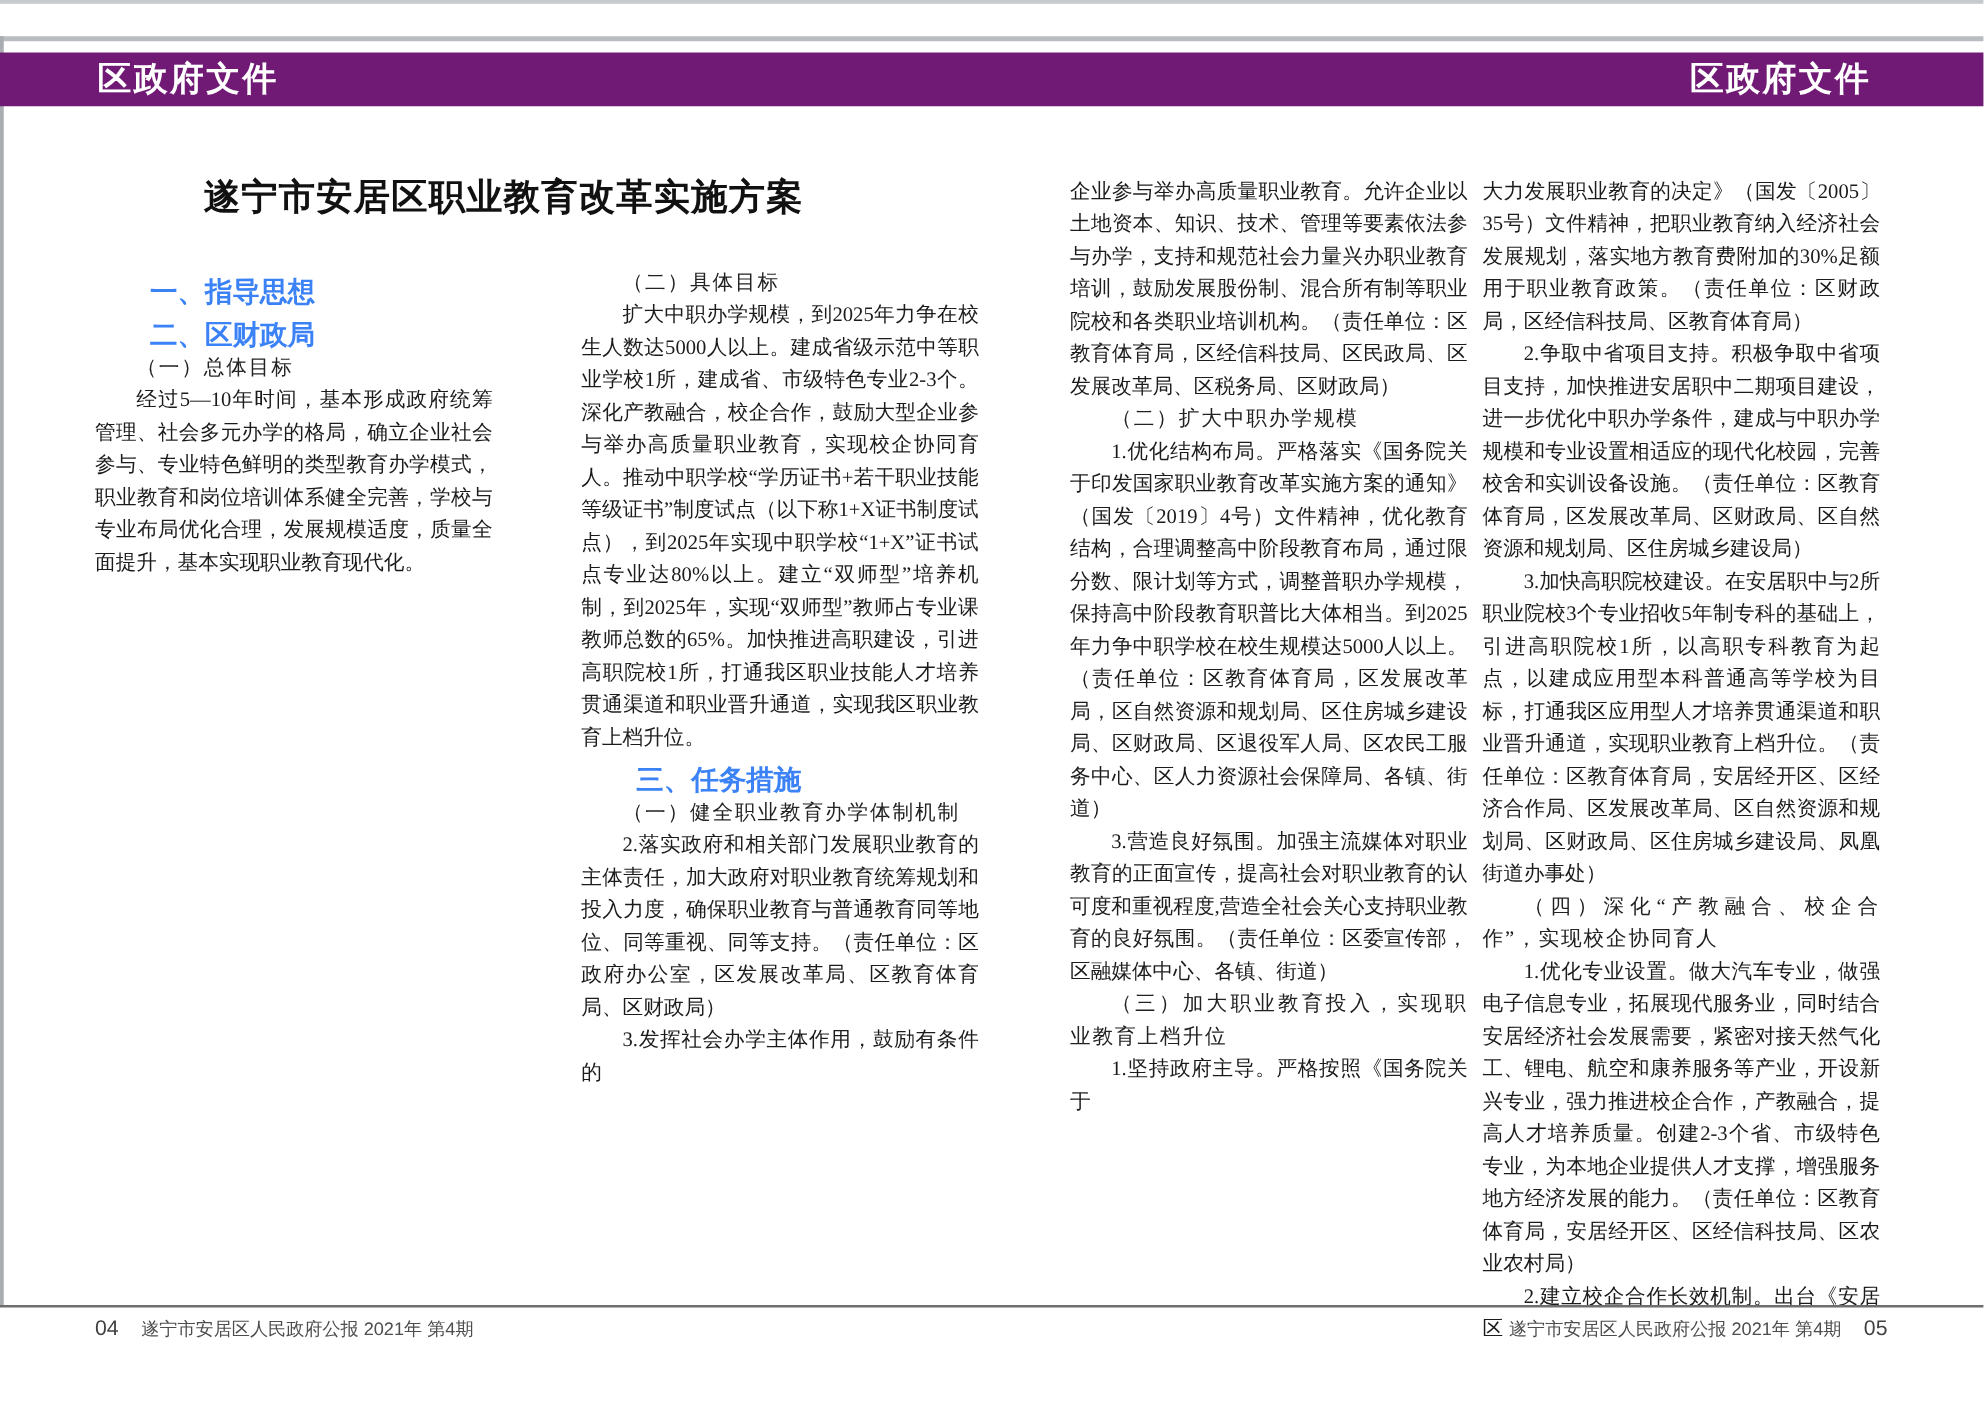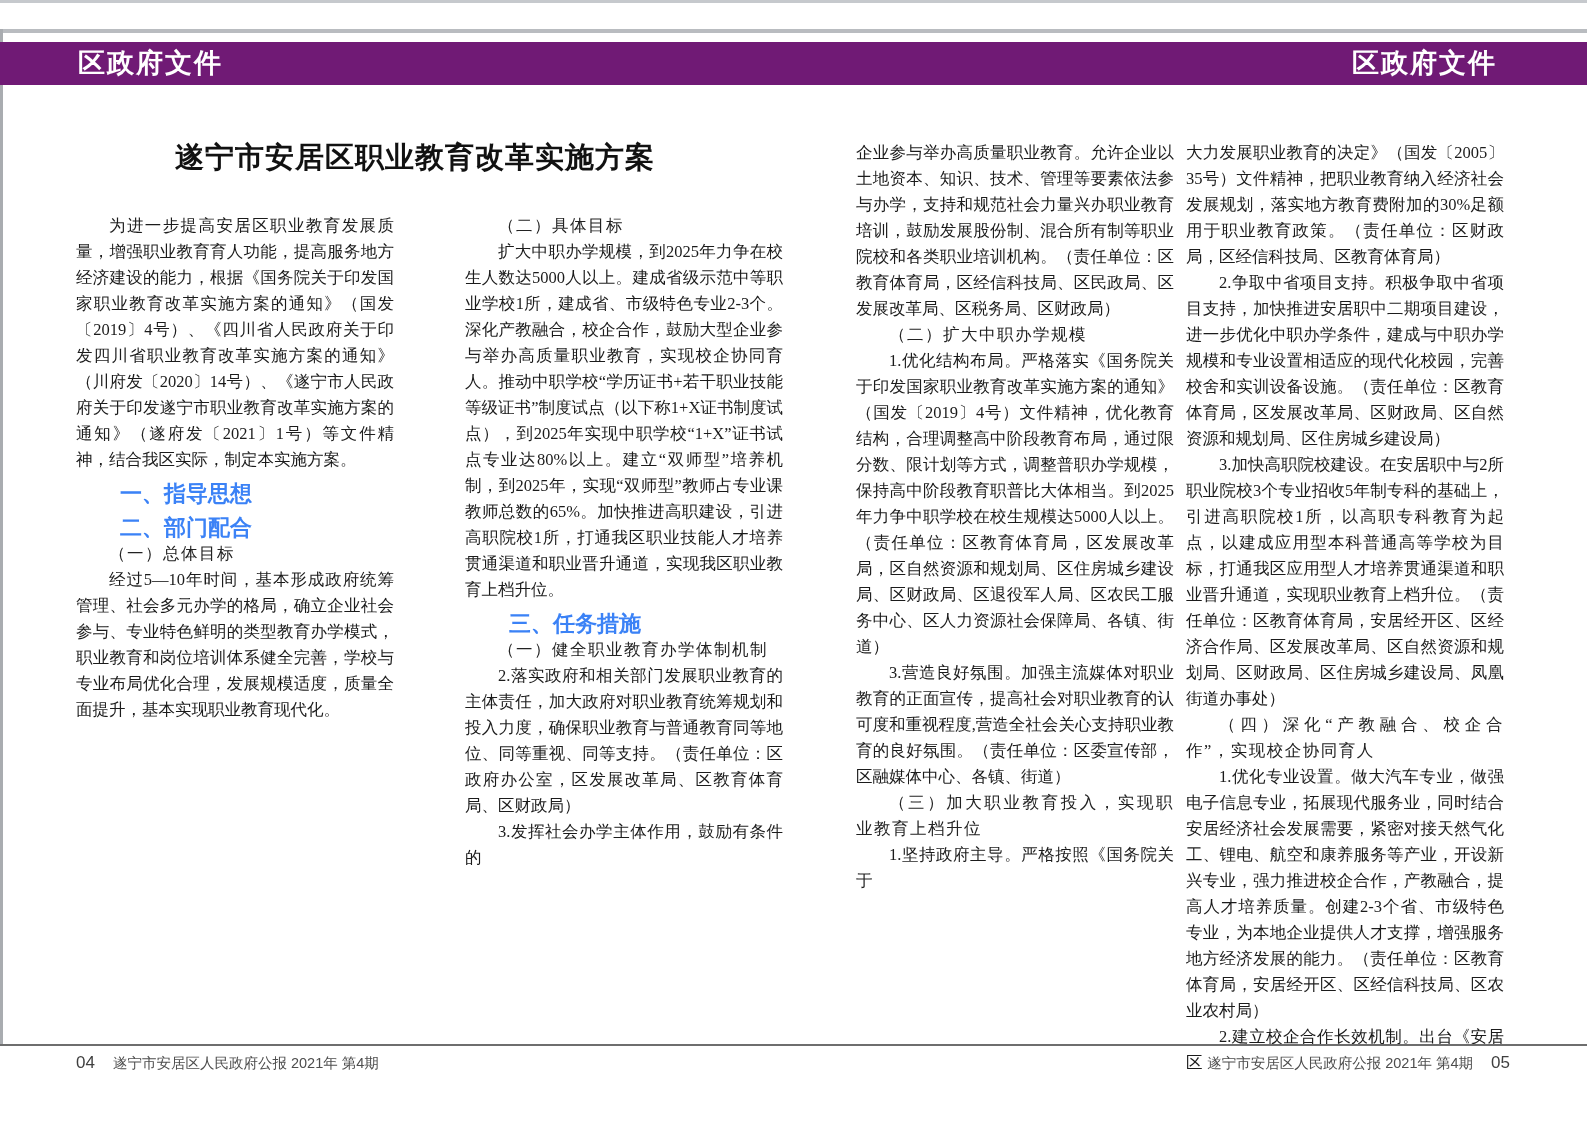--- a/index.html
+++ b/index.html
@@ -9,21 +9,21 @@
   .edge-top{position:absolute;left:0;top:0;width:100%;height:3px;background:#c6c9cd;}
   .rule-top{position:absolute;left:0;top:29px;width:100%;height:4px;background:#b9bcc0;}
   .edge-left{position:absolute;left:0;top:29px;width:3px;height:1016px;background:#a9acb0;}
   
   .banner{position:absolute;left:0;top:42px;width:100%;height:43px;background:#701a75;
           display:flex;justify-content:space-between;align-items:center;
           padding:0 90px 0 78px;box-sizing:border-box;}
   .banner span{color:#ffffff;font-family:"Liberation Sans","DejaVu Sans",sans-serif;
           font-weight:bold;font-size:27px;letter-spacing:2px;line-height:1;}
   
-  .doc-title{position:absolute;left:84px;top:138px;width:662px;text-align:center;
+  .doc-title{position:absolute;left:72px;top:138px;width:662px;text-align:center;
           font-family:"Liberation Sans","DejaVu Sans",sans-serif;font-weight:bold;
           font-size:29px;color:#111;letter-spacing:1px;}
   
   .col{position:absolute;width:318px;color:#1b1b1b;font-size:16.5px;line-height:26px;
        text-align:justify;text-justify:inter-ideograph;}
   .col-1{left:76px;top:213px;}
   .col-2{left:420px;top:213px;margin-left:45px;}
   .col-3{left:856px;top:140px;}
   .col-4{left:1186px;top:140px;}
   .col p{margin:0;}
@@ -52,23 +52,22 @@
   <div class="edge-left"></div>
 
   <div class="banner">
     <span>区政府文件</span>
     <span>区政府文件</span>
   </div>
 
   <div class="doc-title">遂宁市安居区职业教育改革实施方案</div>
 
   <div class="col col-1">
-    <p class="p">为进一步提高安居区职业教育发展质量，增强职业教育育人功能，提高服务地方经济建设的能力，根据《国务院关于印发国家职业教育改革实施方案的通知》（国发〔2019〕4号）、《四川省人民政府关于印发四川省职业教育改革实施方案的通知》（川府发〔2020〕14号）、《遂宁市人民政府关于印发遂宁市职业教育改革实施方案的通知》（遂府发〔2021〕1号）等文件精神，结合我区实际，制定本实施方案。</p>
     <p class="h">一、指导思想</p>
-    <p class="h">二、部门配合</p>
+    <p class="h">二、区财政局</p>
     <p class="k">（一）总体目标</p>
     <p class="p">经过5—10年时间，基本形成政府统筹管理、社会多元办学的格局，确立企业社会参与、专业特色鲜明的类型教育办学模式，职业教育和岗位培训体系健全完善，学校与专业布局优化合理，发展规模适度，质量全面提升，基本实现职业教育现代化。</p>
   </div>
 
   <div class="col col-2">
     <p class="k">（二）具体目标</p>
     <p class="p">扩大中职办学规模，到2025年力争在校生人数达5000人以上。建成省级示范中等职业学校1所，建成省、市级特色专业2-3个。深化产教融合，校企合作，鼓励大型企业参与举办高质量职业教育，实现校企协同育人。推动中职学校“学历证书+若干职业技能等级证书”制度试点（以下称1+X证书制度试点），到2025年实现中职学校“1+X”证书试点专业达80%以上。建立“双师型”培养机制，到2025年，实现“双师型”教师占专业课教师总数的65%。加快推进高职建设，引进高职院校1所，打通我区职业技能人才培养贯通渠道和职业晋升通道，实现我区职业教育上档升位。</p>
     <p class="h">三、任务措施</p>
     <p class="k">（一）健全职业教育办学体制机制</p>
     <p class="p">2.落实政府和相关部门发展职业教育的主体责任，加大政府对职业教育统筹规划和投入力度，确保职业教育与普通教育同等地位、同等重视、同等支持。（责任单位：区政府办公室，区发展改革局、区教育体育局、区财政局）</p>

